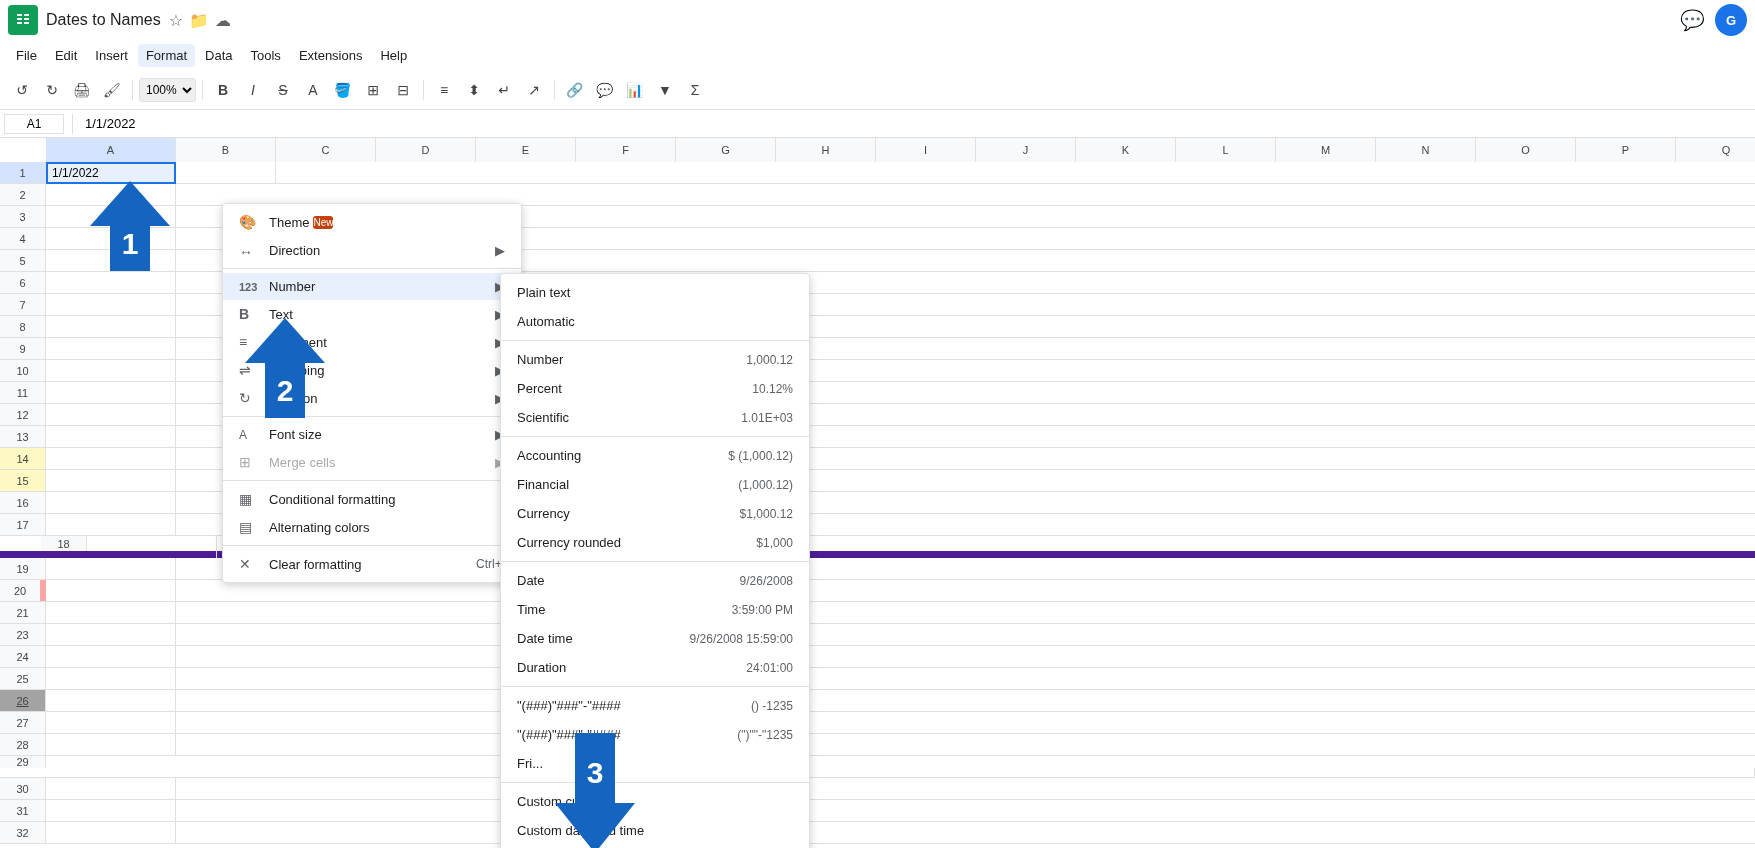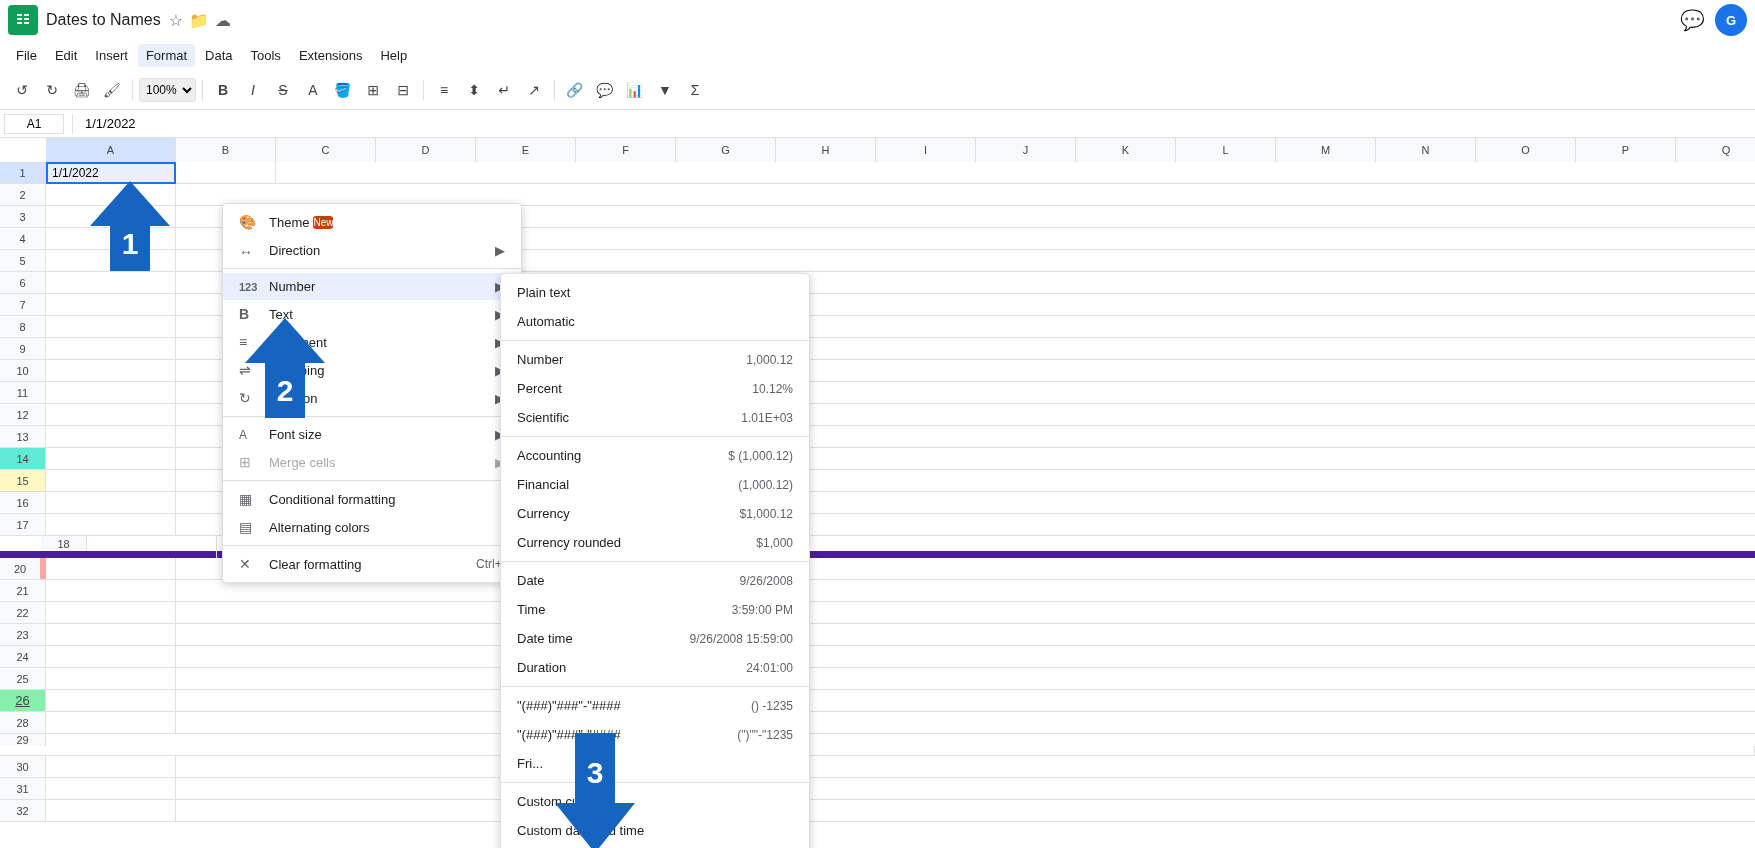--- a/index.html
+++ b/index.html
@@ -310,21 +310,21 @@
       <div style="width:46px;min-width:46px;border-right:1px solid #e0e0e0;display:flex;align-items:center;justify-content:center;font-size:11px;color:#444;background:#f8f9fa;">12</div>
       <div style="min-width:130px;height:22px;border-right:1px solid #e0e0e0;"></div>
       <div style="flex:1;"></div>
     </div>
           <div style="display:flex;height:22px;border-bottom:1px solid #e0e0e0;">
       <div style="width:46px;min-width:46px;border-right:1px solid #e0e0e0;display:flex;align-items:center;justify-content:center;font-size:11px;color:#444;background:#f8f9fa;">13</div>
       <div style="min-width:130px;height:22px;border-right:1px solid #e0e0e0;"></div>
       <div style="flex:1;"></div>
     </div>
           <div style="display:flex;height:22px;border-bottom:1px solid #e0e0e0;">
-      <div style="width:46px;min-width:46px;border-right:1px solid #e0e0e0;display:flex;align-items:center;justify-content:center;font-size:11px;color:#444;background:#5eead4;">14</div>
+      <div style="width:46px;min-width:46px;border-right:1px solid #e0e0e0;display:flex;align-items:center;justify-content:center;font-size:11px;color:#444;background:#fef9c3;">14</div>
       <div style="min-width:130px;height:22px;border-right:1px solid #e0e0e0;"></div>
       <div style="flex:1;"></div>
     </div>
           <div style="display:flex;height:22px;border-bottom:1px solid #e0e0e0;">
       <div style="width:46px;min-width:46px;border-right:1px solid #e0e0e0;display:flex;align-items:center;justify-content:center;font-size:11px;color:#444;background:#fef9c3;">15</div>
       <div style="min-width:130px;height:22px;border-right:1px solid #e0e0e0;"></div>
       <div style="flex:1;"></div>
     </div>
           <div style="display:flex;height:22px;border-bottom:1px solid #e0e0e0;">
       <div style="width:46px;min-width:46px;border-right:1px solid #e0e0e0;display:flex;align-items:center;justify-content:center;font-size:11px;color:#444;background:#f8f9fa;">16</div>
@@ -335,51 +335,56 @@
       <div style="width:46px;min-width:46px;border-right:1px solid #e0e0e0;display:flex;align-items:center;justify-content:center;font-size:11px;color:#444;background:#f8f9fa;">17</div>
       <div style="min-width:130px;height:22px;border-right:1px solid #e0e0e0;"></div>
       <div style="flex:1;"></div>
     </div>
           <div style="display:flex;height:22px;border-bottom:7px solid #4c1d95;padding-left:41px;">
       <div style="width:46px;min-width:46px;border-right:1px solid #e0e0e0;display:flex;align-items:center;justify-content:center;font-size:11px;color:#444;background:#f8f9fa;">18</div>
       <div style="min-width:130px;height:22px;border-right:1px solid #e0e0e0;"></div>
       <div style="flex:1;"></div>
     </div>
           <div style="display:flex;height:22px;border-bottom:1px solid #e0e0e0;">
+      <div style="width:46px;min-width:46px;border-right:1px solid #e0e0e0;display:flex;align-items:center;justify-content:center;font-size:11px;color:#444;background:#f8f9fa;">19</div>
+      <div style="min-width:130px;height:22px;border-right:1px solid #e0e0e0;"></div>
+      <div style="flex:1;"></div>
+    </div>
+          <div style="display:flex;height:22px;border-bottom:1px solid #e0e0e0;">
       <div style="width:46px;min-width:46px;border-right:6px solid #fca5a5;display:flex;align-items:center;justify-content:center;font-size:11px;color:#444;background:#f8f9fa;">20</div>
       <div style="min-width:130px;height:22px;border-right:1px solid #e0e0e0;"></div>
       <div style="flex:1;"></div>
     </div>
           <div style="display:flex;height:22px;border-bottom:1px solid #e0e0e0;">
       <div style="width:46px;min-width:46px;border-right:1px solid #e0e0e0;display:flex;align-items:center;justify-content:center;font-size:11px;color:#444;background:#f8f9fa;">21</div>
       <div style="min-width:130px;height:22px;border-right:1px solid #e0e0e0;"></div>
       <div style="flex:1;"></div>
     </div>
           <div style="display:flex;height:22px;border-bottom:1px solid #e0e0e0;">
-      <div style="width:46px;min-width:46px;border-right:1px solid #e0e0e0;display:flex;align-items:center;justify-content:center;font-size:11px;color:#444;background:#f8f9fa;">22</div>
-      <div style="min-width:130px;height:22px;border-right:1px solid #e0e0e0;"></div>
-      <div style="flex:1;"></div>
-    </div>
-          <div style="display:flex;height:22px;border-bottom:1px solid #e0e0e0;">
       <div style="width:46px;min-width:46px;border-right:1px solid #e0e0e0;display:flex;align-items:center;justify-content:center;font-size:11px;color:#444;background:#f8f9fa;">23</div>
       <div style="min-width:130px;height:22px;border-right:1px solid #e0e0e0;"></div>
       <div style="flex:1;"></div>
     </div>
           <div style="display:flex;height:22px;border-bottom:1px solid #e0e0e0;">
       <div style="width:46px;min-width:46px;border-right:1px solid #e0e0e0;display:flex;align-items:center;justify-content:center;font-size:11px;color:#444;background:#f8f9fa;">24</div>
       <div style="min-width:130px;height:22px;border-right:1px solid #e0e0e0;"></div>
       <div style="flex:1;"></div>
     </div>
           <div style="display:flex;height:22px;border-bottom:1px solid #e0e0e0;">
       <div style="width:46px;min-width:46px;border-right:1px solid #e0e0e0;display:flex;align-items:center;justify-content:center;font-size:11px;color:#444;background:#f8f9fa;">25</div>
       <div style="min-width:130px;height:22px;border-right:1px solid #e0e0e0;"></div>
       <div style="flex:1;"></div>
     </div>
           <div style="display:flex;height:22px;border-bottom:1px solid #e0e0e0;">
-      <div style="width:46px;min-width:46px;border-right:1px solid #e0e0e0;display:flex;align-items:center;justify-content:center;font-size:13px;color:#444;background:#86efac;text-decoration:underline;">26</div>
+      <div style="width:46px;min-width:46px;border-right:1px solid #e0e0e0;display:flex;align-items:center;justify-content:center;font-size:11px;color:#444;background:#a3a3a3;text-decoration:underline;">26</div>
+      <div style="min-width:130px;height:22px;border-right:1px solid #e0e0e0;"></div>
+      <div style="flex:1;"></div>
+    </div>
+          <div style="display:flex;height:22px;border-bottom:1px solid #e0e0e0;">
+      <div style="width:46px;min-width:46px;border-right:1px solid #e0e0e0;display:flex;align-items:center;justify-content:center;font-size:11px;color:#444;background:#f8f9fa;">27</div>
       <div style="min-width:130px;height:22px;border-right:1px solid #e0e0e0;"></div>
       <div style="flex:1;"></div>
     </div>
           <div style="display:flex;height:22px;border-bottom:1px solid #e0e0e0;">
       <div style="width:46px;min-width:46px;border-right:1px solid #e0e0e0;display:flex;align-items:center;justify-content:center;font-size:11px;color:#444;background:#f8f9fa;">28</div>
       <div style="min-width:130px;height:22px;border-right:1px solid #e0e0e0;"></div>
       <div style="flex:1;"></div>
     </div>
           <div style="display:flex;height:22px;border-bottom:1px solid #e0e0e0;flex-direction:column;">
       <div style="width:46px;min-width:46px;border-right:1px solid #e0e0e0;display:flex;align-items:center;justify-content:center;font-size:11px;color:#444;background:#f8f9fa;">29</div>

